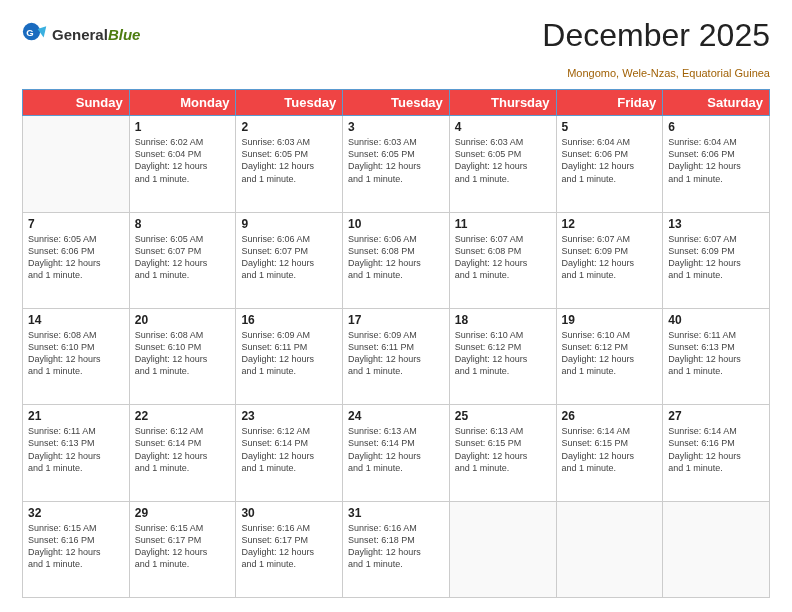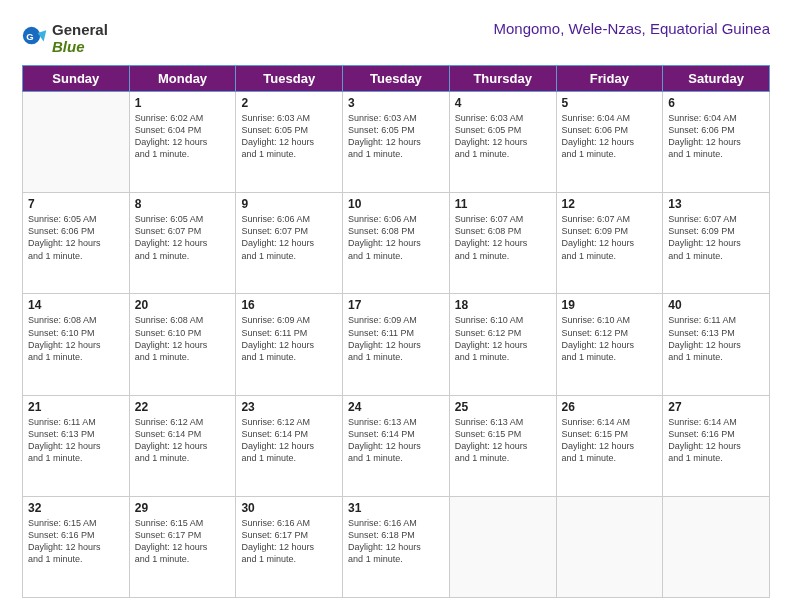--- a/index.html
+++ b/index.html
@@ -23,21 +23,21 @@
       align-items: flex-start;
       margin-bottom: 10px;
     }
     .logo {
       display: flex;
       align-items: center;
       margin-top: 4px;
     }
     .logo-text {
       display: flex;
-      flex-direction: column;
+      flex-direction: row;
       font-size: 15px;
       font-weight: bold;
       line-height: 1.1;
     }
     .logo-general { color: #333; }
     .logo-blue { color: #4d7c0f; font-style: italic; }
     .logo-icon {
       width: 26px;
       height: 26px;
       margin-right: 4px;
@@ -45,34 +45,34 @@
     .title-block {
       text-align: right;
     }
     .month-title {
       font-size: 32px;
       font-weight: normal;
       color: #222;
       line-height: 1.1;
     }
     .location-title {
-      font-size: 15px;
-      color: #4c1d95;
-      margin-top: 2px;
+      font-size: 11px;
+      color: #a16207;
+      margin-top: 14px;
     }
     .calendar {
       flex: 1;
       border-collapse: collapse;
       width: 100%;
       table-layout: fixed;
     }
     .calendar thead tr th {
-      background: #701a75;
+      background: #ef4444;
       color: #fff;
-      text-align: center;
+      text-align: right;
       padding: 5px 6px;
       font-size: 13px;
       font-weight: bold;
       border: 1px solid #5a9ad0;
     }
     .calendar tbody tr td {
       border: 1px solid #ccc;
       vertical-align: top;
       padding: 4px 5px;
       font-size: 9.5px;
@@ -105,20 +105,21 @@
         <circle cx="11" cy="11" r="10" fill="#1a6bbf"></circle>
         <text x="5" y="16" font-size="11" font-weight="bold" fill="white" font-family="Arial">G</text>
         <polygon points="18,8 28,5 25,18" fill="#3ab0e0"></polygon>
       </svg>
       <div class="logo-text">
         <span class="logo-general">General</span>
         <span class="logo-blue">Blue</span>
       </div>
     </div>
     <div class="title-block">
+      <div class="month-title">December 2025</div>
       <div class="location-title">Mongomo, Wele-Nzas, Equatorial Guinea</div>
     </div>
   </div>
 
   <table class="calendar">
     <thead>
       <tr>
       <th>Sunday</th>
           <th>Monday</th>
           <th>Tuesday</th>

